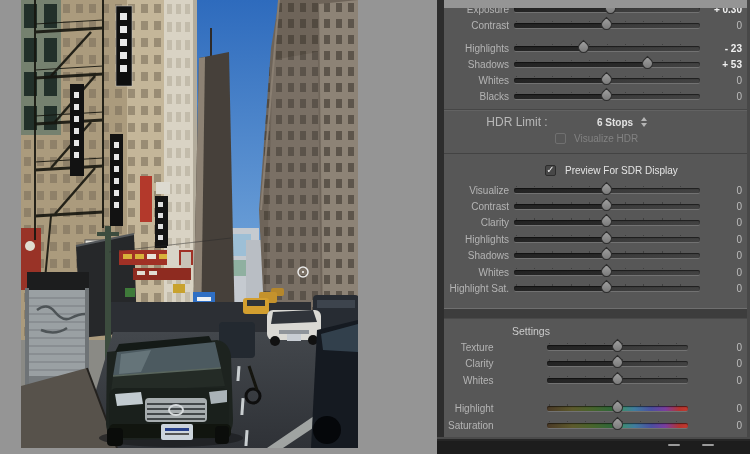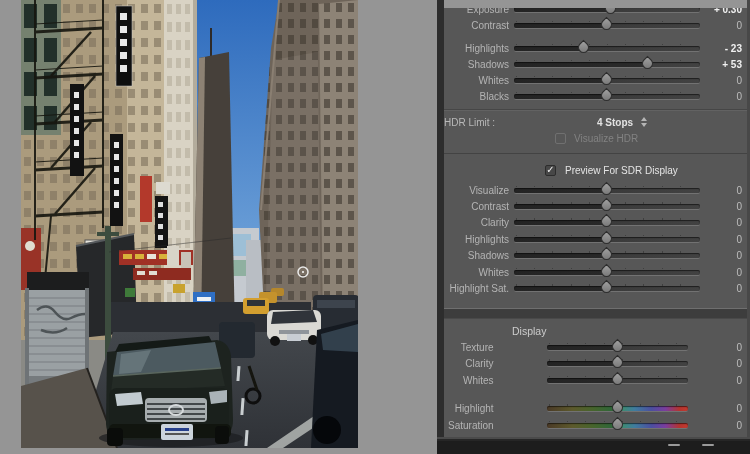--- a/index.html
+++ b/index.html
@@ -35,21 +35,21 @@
           border-radius:0 50% 50% 50%; transform:rotate(45deg); }
   .val { flex:1; text-align:right; padding-right:8px; font-size:10px; color:#bdbdbd; white-space:nowrap; }
   .val.hot { color:#f0f0f0; font-weight:bold; }
 
   .spacer7 { height:7px; } .spacer12 { height:12px; }
   .divider { height:1px; background:#464646; box-shadow:0 1px 0 rgba(255,255,255,.07); margin-top:5px; }
   .divider2 { height:1px; background:#434343; margin-top:7px; }
 
   
   .hdr-row { display:flex; align-items:center; height:16px; margin-top:4px; }
-  .hdr-lbl { width:146px; text-align:left; font-size:10px; color:#b8b8b8; }
+  .hdr-lbl { width:146px; text-align:center; font-size:12px; color:#b8b8b8; }
   .hdr-val { margin-left:7px; font-size:10px; font-weight:bold; color:#e2e2e2; }
   .stepper { display:inline-flex; flex-direction:column; gap:2px; margin-left:8px; }
   .stepper i { display:block; width:0; height:0; border-left:3px solid transparent; border-right:3px solid transparent; }
   .stepper .up { border-bottom:4px solid #b5b5b5; }
   .stepper .dn { border-top:4px solid #b5b5b5; }
 
   .cb { width:11px; height:11px; border:1px solid #2c2c2c; background:#474747; border-radius:2px;
         display:flex; align-items:center; justify-content:center; font-size:10px; color:#f0f0f0; line-height:1; flex:0 0 auto; }
   .cb.disabled { border-color:#707070; background:transparent; color:transparent; }
   .viz-row { display:flex; align-items:center; height:16px; }
@@ -345,21 +345,21 @@
         <div class="fill" style="width: 50%;"></div>
         <div class="knob" style="left: 50%;"></div>
       </div>
       <span class="val">0</span>
     </div>
 
     <div class="divider"></div>
 
     <div class="hdr-row">
       <span class="hdr-lbl">HDR Limit :</span>
-      <span class="hdr-val">4 Stops</span>
+      <span class="hdr-val">6 Stops</span>
       <span class="stepper">
           <i class="up"></i>
           <i class="dn"></i>
         </span>
     </div>
     <div class="viz-row">
       <span class="cb disabled"></span>
       <span class="viz-lbl">Visualize HDR</span>
     </div>
 
@@ -424,21 +424,21 @@
         <div class="fill" style="width: 50%;"></div>
         <div class="knob" style="left: 50%;"></div>
       </div>
       <span class="val">0</span>
     </div>
   </div>
 
   <div class="panel-gap"></div>
 
   <div class="presence-panel">
-    <div class="presence-hdr">Display</div>
+    <div class="presence-hdr">Settings</div>
     <div class="row row-p">
       <span class="lbl">Texture</span>
       <div class="track">
         <div class="fill" style="width: 50%;"></div>
         <div class="knob" style="left: 50%;"></div>
       </div>
       <span class="val">0</span>
     </div>
     <div class="row row-p">
       <span class="lbl">Clarity</span>

